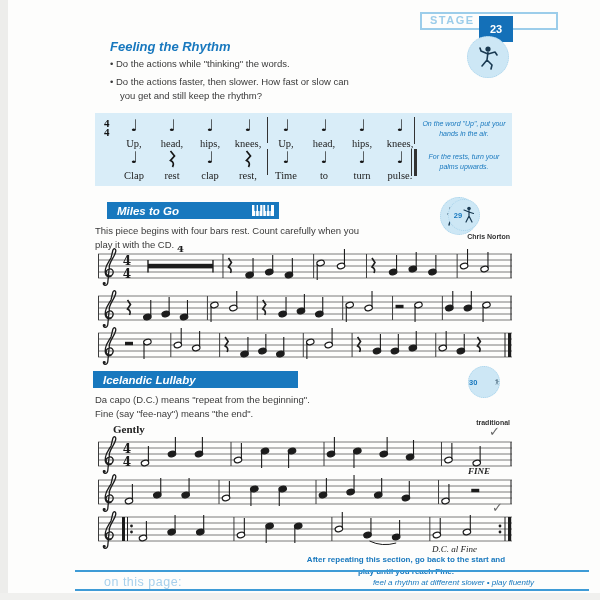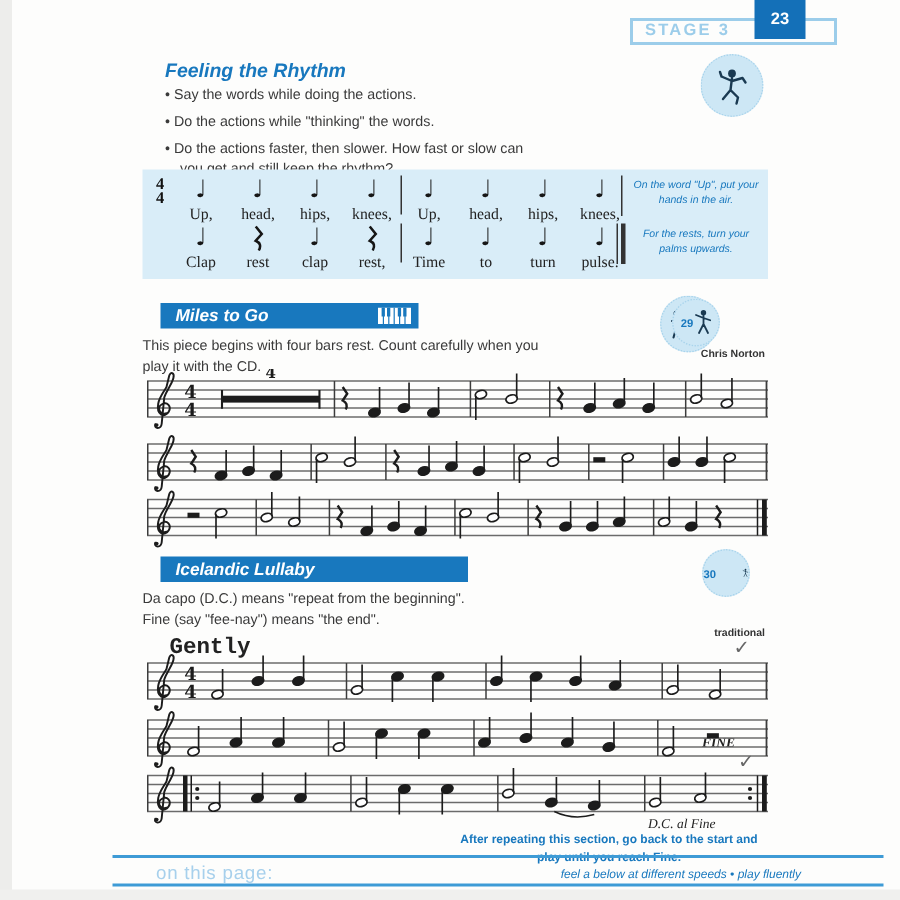--- a/index.html
+++ b/index.html
@@ -5,22 +5,22 @@
   html,body{margin:0;padding:0;}
   body{width:600px;height:600px;position:relative;background:#fdfdfc;
        font-family:"Liberation Sans",sans-serif;color:#2e2d2c;overflow:hidden;}
   .edge-left{position:absolute;left:0;top:0;width:8px;height:600px;background:#ededeb;}
   .edge-bottom{position:absolute;left:0;top:593px;width:600px;height:7px;background:#f0f0ee;}
   
   .stage-outline{position:absolute;left:420px;top:12px;width:138px;height:18px;
       border:2px solid #9ccdea;box-sizing:border-box;}
   .stage-label{position:absolute;left:430px;top:14px;color:#9ccdea;font-weight:bold;
       font-size:11px;letter-spacing:1.5px;}
-  .page-num{position:absolute;left:479px;top:0;width:34px;height:26px;background:#1470b8;
-      color:#fff;font-weight:bold;font-size:11px;display:flex;align-items:center;justify-content:center;margin-left:24px;}
+  .page-num{position:absolute;left:479px;top:16px;width:34px;height:26px;background:#1470b8;
+      color:#fff;font-weight:bold;font-size:11px;display:flex;align-items:center;justify-content:center;}
   
   .sec-title{position:absolute;left:110px;top:39px;color:#1878be;font-weight:bold;
       font-style:italic;font-size:13px;}
   .bullets{position:absolute;left:110px;top:57px;width:255px;font-size:9.5px;line-height:1.45;color:#3a3a3a;}
   .bullets div{margin-bottom:4px;padding-left:10px;text-indent:-10px;}
   .bullets div::before{content:"•  ";}
   .round-icon{position:absolute;border-radius:50%;background:#cde7f5;border:1px dotted #a9d4ec;
       display:flex;align-items:center;justify-content:center;}
   
   .rhythm-box{position:absolute;left:95px;top:113px;width:417px;height:73px;background:#d9edf8;}
@@ -32,21 +32,21 @@
   .rb-lyric{font-family:"Liberation Serif",serif;font-size:10.5px;color:#222;margin-top:1px;}
   .rb-bar{position:absolute;width:1px;background:#333;}
   .rb-tip{position:absolute;left:325px;width:88px;text-align:center;color:#1878be;
       font-style:italic;font-size:7px;line-height:1.4;}
   
   .banner{position:absolute;height:17px;background:#1878be;color:#fff;display:flex;
       align-items:center;font-weight:bold;font-style:italic;font-size:11.5px;padding-left:10px;box-sizing:border-box;}
   .desc{position:absolute;font-size:9.5px;line-height:1.45;color:#3a3a3a;}
   .credit{position:absolute;font-size:7px;font-weight:bold;color:#333;text-align:right;}
   .serif-it{font-family:"Liberation Serif",serif;font-style:italic;}
-  .tempo{position:absolute;font-family:Liberation Mono, monospace;font-weight:bold;font-size:15px;color:#222;}
+  .tempo{position:absolute;font-family:Liberation Serif, serif;font-weight:bold;font-size:11px;color:#222;}
   .check{position:absolute;color:#666;font-size:13px;}
   .blue-note{position:absolute;color:#1878be;font-weight:bold;font-size:8px;line-height:1.5;text-align:center;}
   
   .fline{position:absolute;left:75px;width:514px;height:2px;background:#3e9bd6;}
   .foot-left{position:absolute;left:104px;top:575px;color:#a7d0ec;font-weight:normal;
       font-size:12.5px;letter-spacing:0.5px;}
   .foot-right{position:absolute;right:66px;top:578px;color:#1878be;font-style:italic;font-size:8px;}
   .staff-box{position:absolute;left:98px;width:414px;height:44px;}
 </style>
 </head>
@@ -54,21 +54,20 @@
 
 <div class="edge-left"></div>
 <div class="edge-bottom"></div>
 
 <div class="stage-outline"></div>
 <div class="stage-label">STAGE 3</div>
 <div class="page-num">23</div>
 
 <div class="sec-title">Feeling the Rhythm</div>
 <div class="bullets">
-  <div>Say the words while doing the actions.</div>
   <div>Do the actions while "thinking" the words.</div>
   <div>Do the actions faster, then slower. How fast or slow can you get and still keep the rhythm?</div>
 </div>
 <div class="round-icon" style="left:467px;top:36px;width:40px;height:40px;">
   <svg width="26" height="28" viewBox="0 0 26 28">
     <circle cx="13" cy="6" r="2.6" fill="#1a3a52"></circle>
     <path d="M13 9 L12 17 M13 11 L6 8 M6 8 L5 5 M13 11 L20 9 M20 9 L22 12 M12 17 L7 23 M12 17 L17 22 M17 22 L16 26" stroke="#1a3a52" stroke-width="1.6" fill="none" stroke-linecap="round"></path>
   </svg>
 </div>
 
@@ -322,21 +321,21 @@
       <line x1="337.7614678899082" y1="8" x2="337.7614678899082" y2="32" stroke="#3c3c3c" stroke-width="1"></line>
       <ellipse cx="344.7614678899082" cy="23" rx="3.8" ry="2.7" transform="rotate(-15 344.7614678899082 23)" fill="#fff" stroke="#1c1c1c" stroke-width="1.2"></ellipse>
       <line x1="348.1614678899082" y1="22" x2="348.1614678899082" y2="6" stroke="#1c1c1c" stroke-width="1.1"></line>
       <ellipse cx="362.8409785932721" cy="26" rx="3.8" ry="2.7" transform="rotate(-15 362.8409785932721 26)" fill="#1c1c1c" stroke="#1c1c1c" stroke-width="1.2"></ellipse>
       <line x1="366.2409785932721" y1="25" x2="366.2409785932721" y2="9" stroke="#1c1c1c" stroke-width="1.1"></line>
       <path d="M379.42048929663605,12 L382.42048929663605,16.5 L379.42048929663605,21 Q383.42048929663605,23 381.42048929663605,27" stroke="#1c1c1c" stroke-width="1.6" fill="none"></path>
       <line x1="407" y1="8" x2="407" y2="32" stroke="#1c1c1c" stroke-width="1"></line>
       <rect x="410" y="8" width="3.2" height="24" fill="#1c1c1c"></rect>
     </svg></div>
 
-<div class="banner" style="left:107px;top:371px;width:205px;">
+<div class="banner" style="left:93px;top:371px;width:205px;">
   <span>Icelandic Lullaby</span>
 </div>
 <div class="desc serif-it" style="left:95px;top:393px;width:270px;font-family:'Liberation Sans',sans-serif;font-style:normal;">
   <div>Da capo (D.C.) means "repeat from the beginning".</div>
   <div>Fine (say "fee-nay") means "the end".</div>
 </div>
 <div class="round-icon" style="left:468px;top:366px;width:30px;height:30px;">
   <span style="font-size:7.5px;font-weight:bold;color:#1878be;margin-right:18px;">30</span>
   <svg width="11" height="18" viewBox="0 0 11 18">
     <circle cx="6" cy="2.5" r="1.8" fill="#1a3a52"></circle>
@@ -380,21 +379,21 @@
       <line x1="289.13684210526316" y1="19" x2="289.13684210526316" y2="3" stroke="#1c1c1c" stroke-width="1.1"></line>
       <ellipse cx="312.10526315789474" cy="23" rx="3.8" ry="2.7" transform="rotate(-15 312.10526315789474 23)" fill="#1c1c1c" stroke="#1c1c1c" stroke-width="1.2"></ellipse>
       <line x1="315.5052631578947" y1="22" x2="315.5052631578947" y2="6" stroke="#1c1c1c" stroke-width="1.1"></line>
       <line x1="343.4736842105263" y1="8" x2="343.4736842105263" y2="32" stroke="#3c3c3c" stroke-width="1"></line>
       <ellipse cx="350.4736842105263" cy="26" rx="3.8" ry="2.7" transform="rotate(-15 350.4736842105263 26)" fill="#fff" stroke="#1c1c1c" stroke-width="1.2"></ellipse>
       <line x1="353.8736842105263" y1="25" x2="353.8736842105263" y2="9" stroke="#1c1c1c" stroke-width="1.1"></line>
       <ellipse cx="378.7368421052631" cy="29" rx="3.8" ry="2.7" transform="rotate(-15 378.7368421052631 29)" fill="#fff" stroke="#1c1c1c" stroke-width="1.2"></ellipse>
       <line x1="382.1368421052631" y1="28" x2="382.1368421052631" y2="12" stroke="#1c1c1c" stroke-width="1.1"></line>
       <line x1="413" y1="8" x2="413" y2="32" stroke="#3c3c3c" stroke-width="1.2"></line>
     </svg></div>
-<div class="serif-it" style="position:absolute;left:468px;top:490px;font-size:9px;font-weight:bold;color:#222;">FINE</div>
+<div class="serif-it" style="position:absolute;left:468px;top:466px;font-size:9px;font-weight:bold;color:#222;">FINE</div>
 <div class="staff-box" style="top:472px;"><svg width="414" height="44">
       <line x1="0" y1="8" x2="414" y2="8" stroke="#6b6b6b" stroke-width="0.9"></line>
       <line x1="0" y1="14" x2="414" y2="14" stroke="#6b6b6b" stroke-width="0.9"></line>
       <line x1="0" y1="20" x2="414" y2="20" stroke="#6b6b6b" stroke-width="0.9"></line>
       <line x1="0" y1="26" x2="414" y2="26" stroke="#6b6b6b" stroke-width="0.9"></line>
       <line x1="0" y1="32" x2="414" y2="32" stroke="#6b6b6b" stroke-width="0.9"></line>
       <line x1="0.5" y1="8" x2="0.5" y2="32" stroke="#3c3c3c" stroke-width="1"></line>
       <path d="M13.2,29.5 C8,31 6.5,25.5 10,23.5 C13.5,21.5 16.5,25 14.5,28.5 C12,32.8 6,31 7.5,23 C8.3,18.6 11,15.5 13,12 L14.8,4.5 C15.6,1.5 18.5,2.5 17.6,6 C16.5,10.5 13,14 11.5,19 L9.8,36.5 C9.3,40.5 4.5,40 5.5,36.8" stroke="#1c1c1c" stroke-width="1.3" fill="none" stroke-linecap="round"></path>
       <circle cx="6.4" cy="37.4" r="1.3" fill="#1c1c1c"></circle>
       <ellipse cx="31" cy="29" rx="3.8" ry="2.7" transform="rotate(-15 31 29)" fill="#fff" stroke="#1c1c1c" stroke-width="1.2"></ellipse>
@@ -468,14 +467,14 @@
       <circle cx="402" cy="17" r="1.4" fill="#1c1c1c"></circle>
       <circle cx="402" cy="23" r="1.4" fill="#1c1c1c"></circle>
       <line x1="407" y1="8" x2="407" y2="32" stroke="#1c1c1c" stroke-width="1"></line>
       <rect x="410" y="8" width="3.2" height="24" fill="#1c1c1c"></rect>
     </svg></div>
 <div class="serif-it" style="position:absolute;left:432px;top:544px;font-size:9px;color:#222;">D.C. al Fine</div>
 <div class="blue-note" style="left:305px;top:554px;width:202px;">After repeating this section, go back to the start and play until you reach Fine.</div>
 
 <div class="fline" style="top:570px;"></div>
 <div class="foot-left">on this page:</div>
-<div class="foot-right">feel a below at different speeds • play fluently</div>
+<div class="foot-right">feel a rhythm at different slower • play fluently</div>
 <div class="fline" style="top:589px;"></div>
 
 </body></html>

